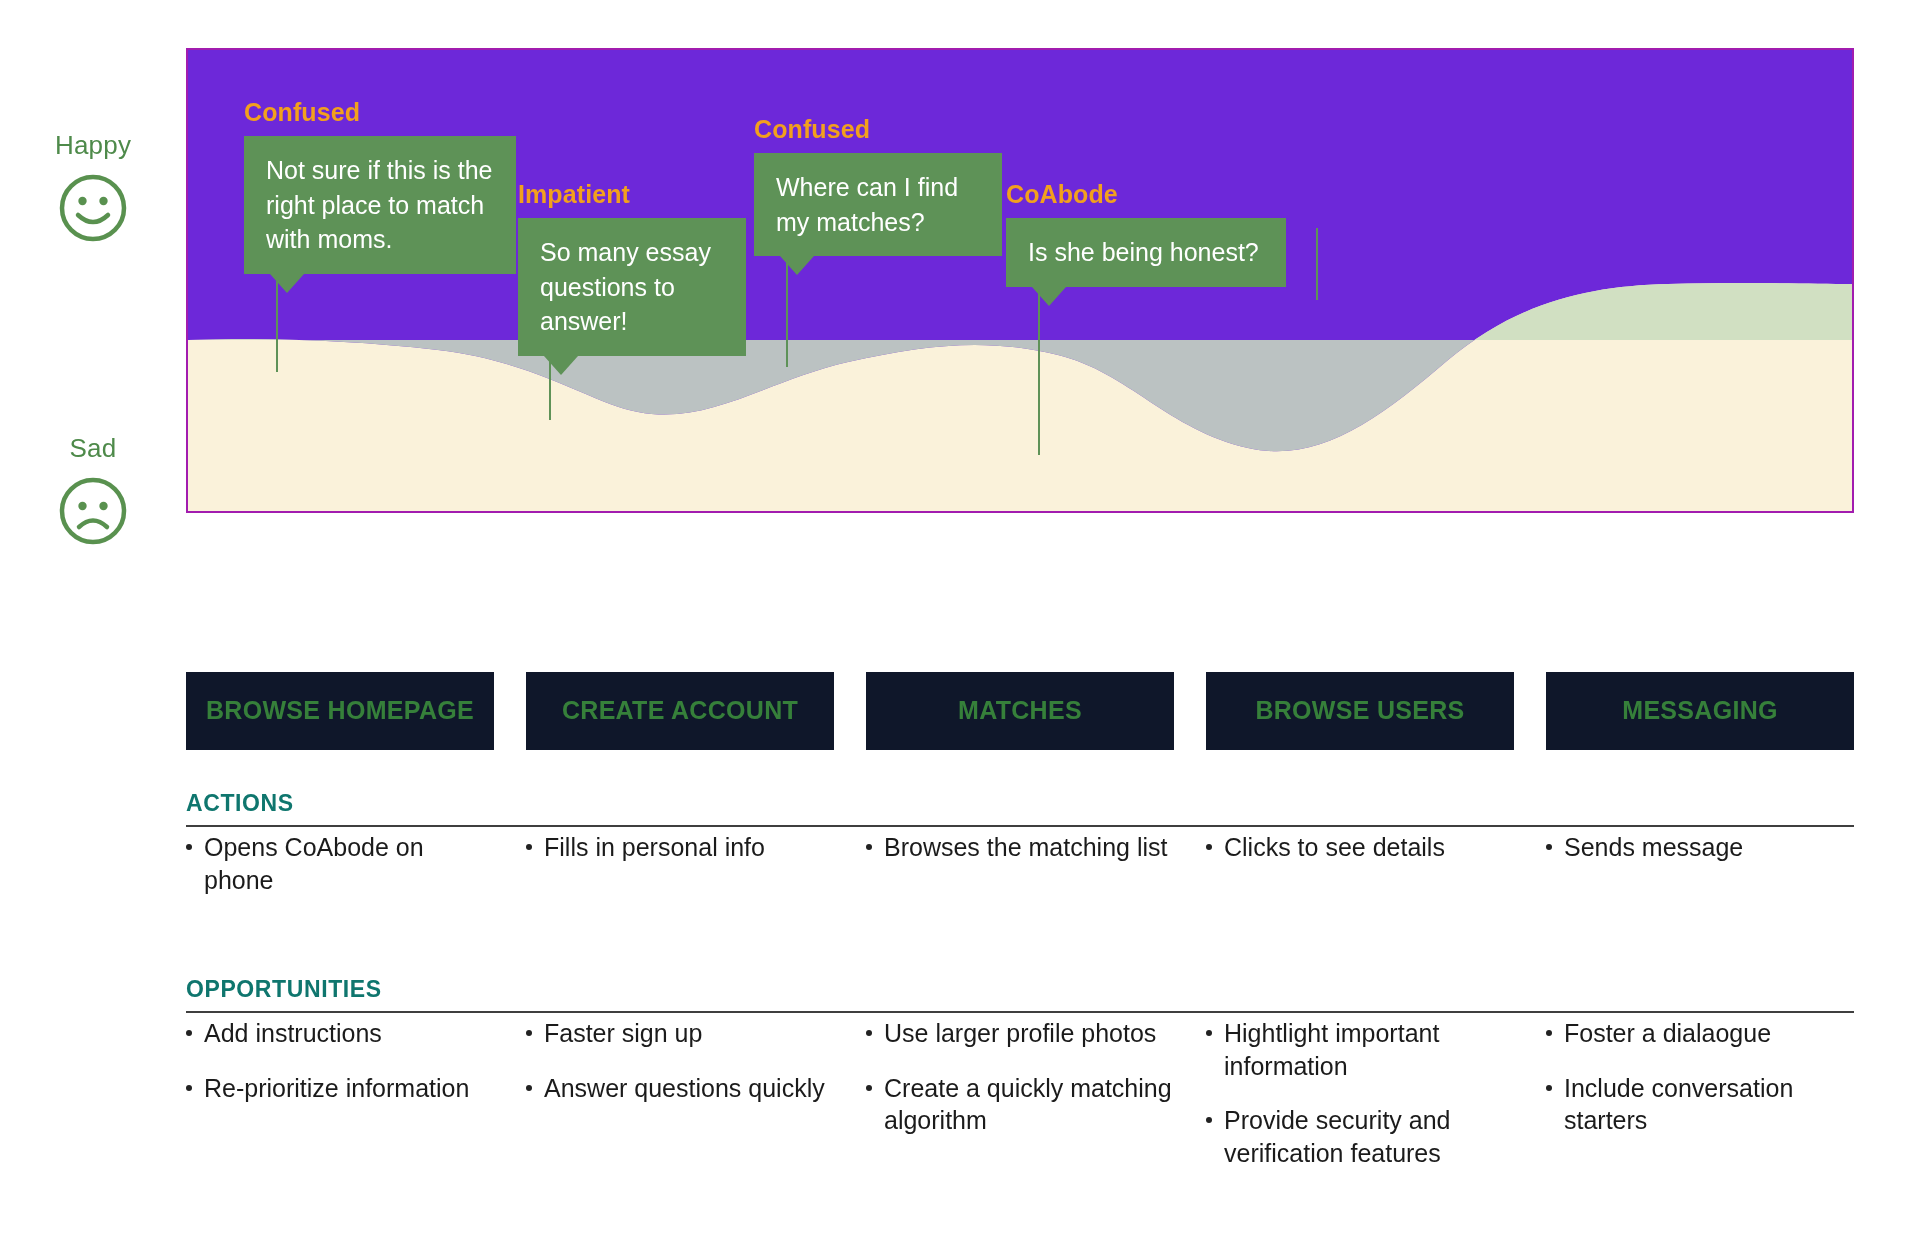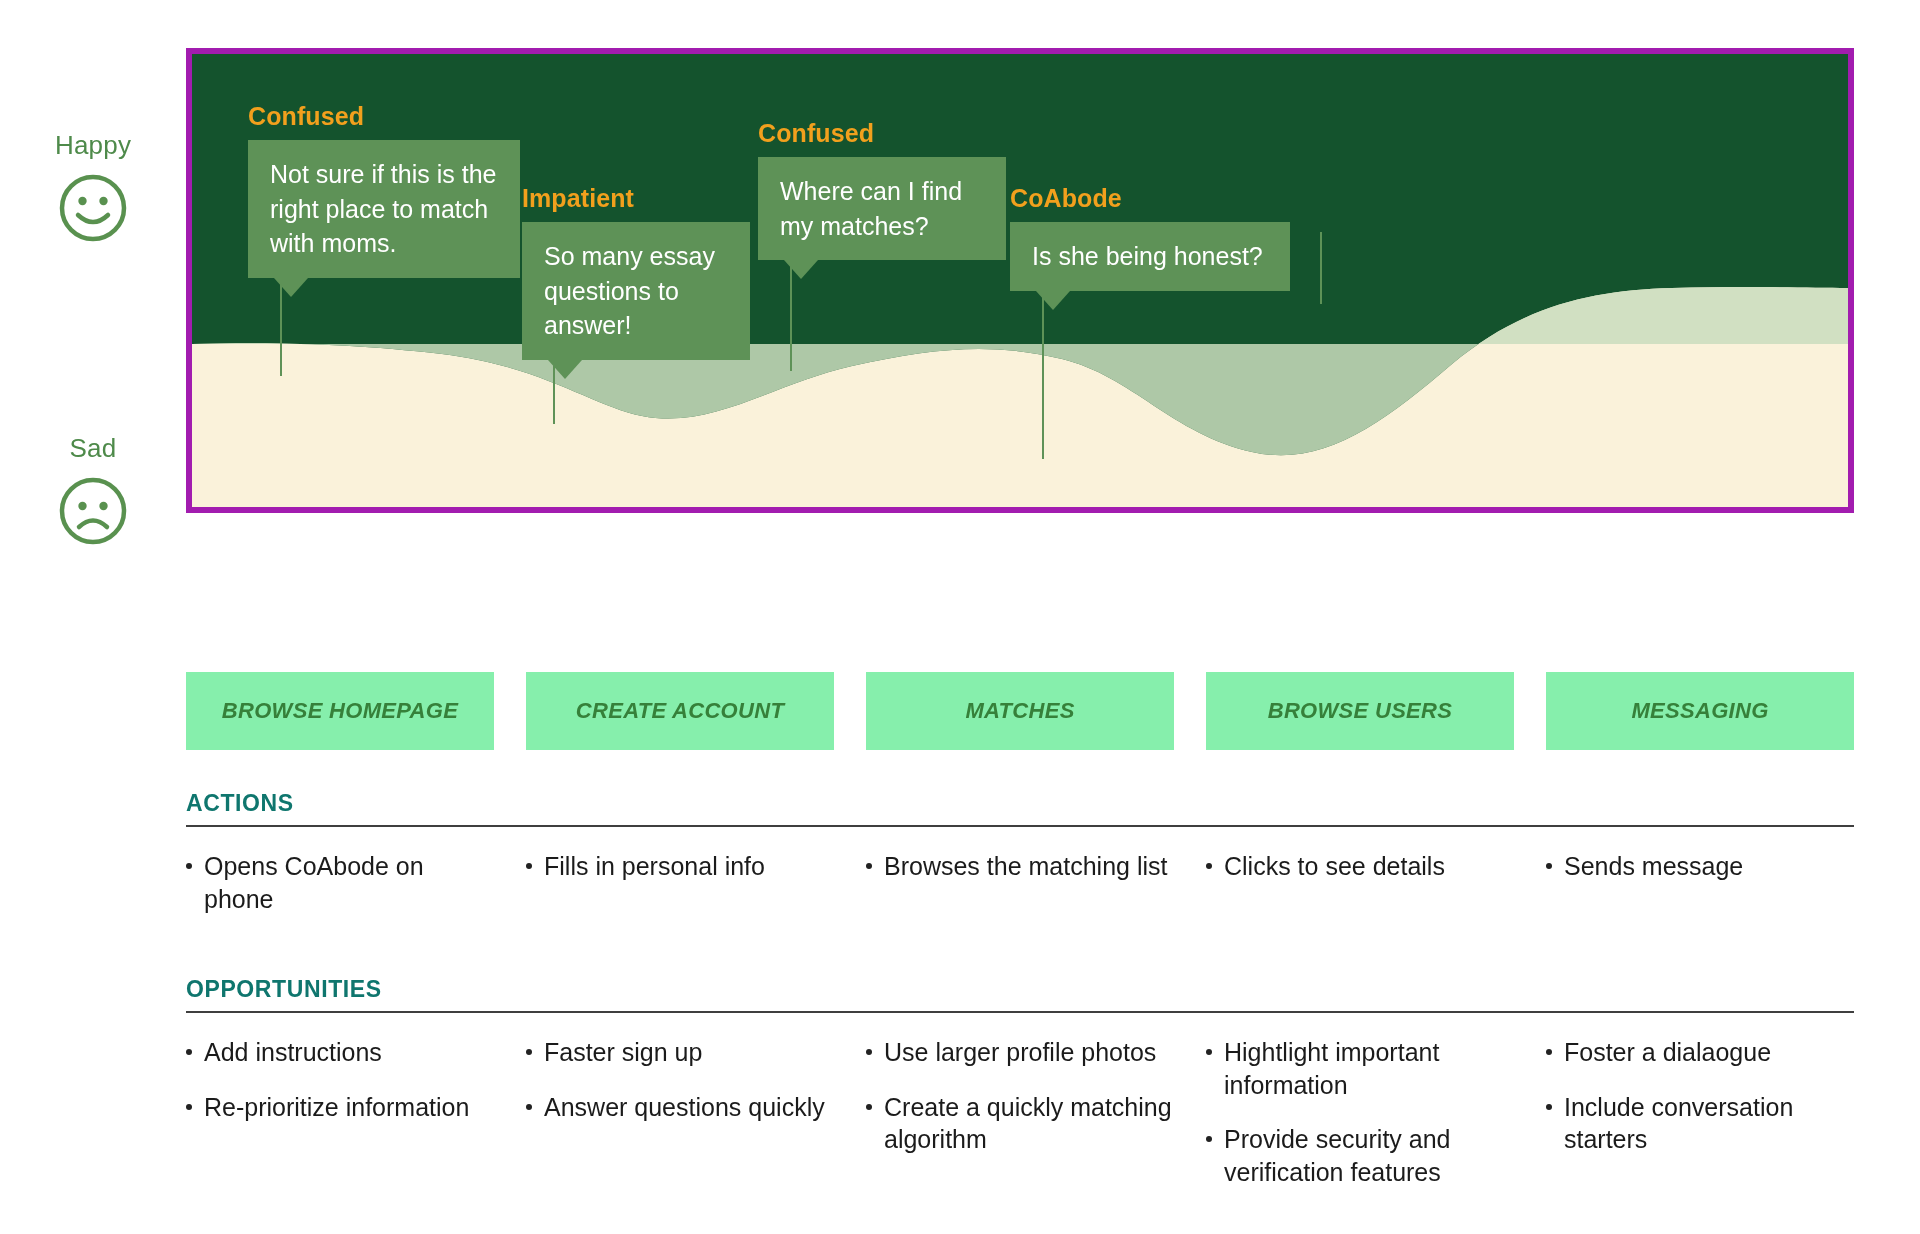--- a/index.html
+++ b/index.html
@@ -36,22 +36,22 @@
   }
   .face { display: block; margin: 0 auto; }
 
   
   .chart-panel {
     position: absolute;
     left: 186px;
     top: 48px;
     width: 1668px;
     height: 465px;
-    border: 6px solid #a21caf;
-    background: #14532d;
+    border: 2px solid #a21caf;
+    background: #6d28d9;
     overflow: hidden;
   }
   .chart-svg { position: absolute; left: 0; top: 0; }
 
   
   .bubble-layer { position: absolute; left: 0; top: 0; width: 100%; height: 100%; }
   .callout { position: absolute; }
   .emotion-word {
     font-size: 25px;
     font-weight: bold;
@@ -91,48 +91,47 @@
   .stages {
     position: absolute;
     left: 186px;
     top: 672px;
     width: 1668px;
     display: flex;
     gap: 32px;
   }
   .stage-card {
     flex: 1 1 0;
-    background: #86efac;
+    background: #0f172a;
     height: 78px;
     display: flex;
     align-items: center;
     justify-content: center;
     text-align: center;
     color: #36803a;
     font-weight: bold;
-    font-size: 22px;
+    font-size: 25px;
     letter-spacing: .3px;
     line-height: 1.18;
     padding: 0 8px;
     font-family: "Liberation Sans", sans-serif;
-    font-style: italic;
   }
 
   
   .section { position: absolute; left: 186px; width: 1668px; }
   .section-title {
     font-size: 23px;
     font-weight: bold;
     color: #0f766e;
     letter-spacing: .6px;
     margin-bottom: 8px;
     font-family: "Liberation Sans", sans-serif;
   }
   .rule { height: 2px; background: #3f3f3f; width: 100%; }
-  .cols { display: flex; gap: 32px; margin-top: 23px; }
+  .cols { display: flex; gap: 32px; margin-top: 4px; }
   .col { flex: 1 1 0; }
   .bullet-row { display: flex; gap: 12px; margin-bottom: 22px; }
   .dot {
     flex: 0 0 auto;
     width: 6px;
     height: 6px;
     border-radius: 50%;
     background: #222222;
     margin-top: 13px;
   }

